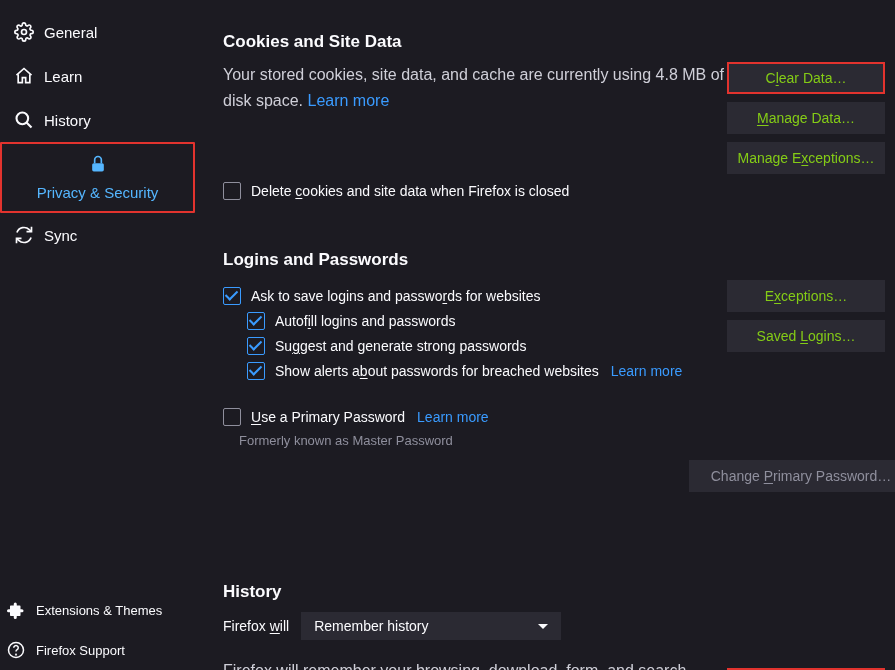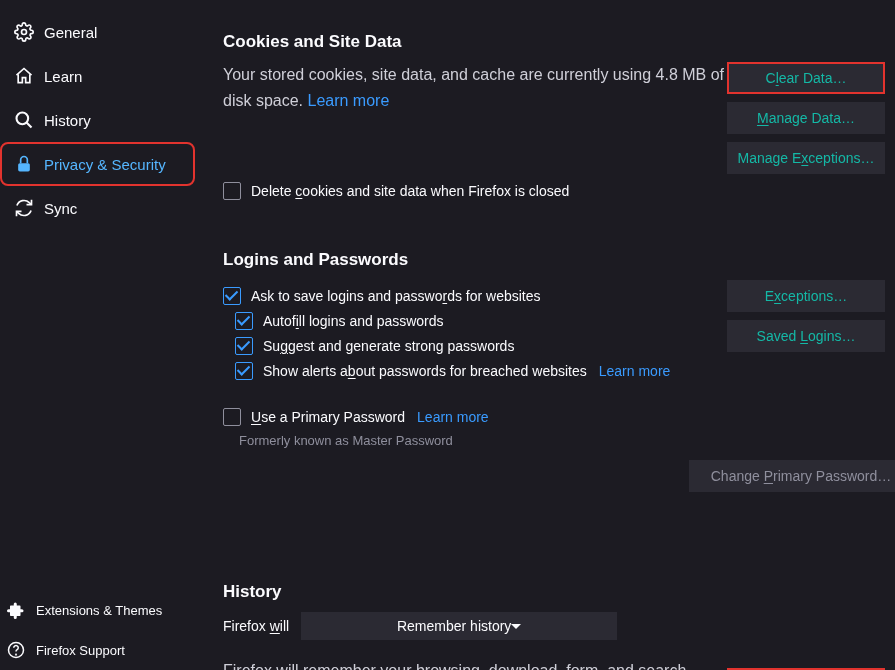--- a/index.html
+++ b/index.html
@@ -25,21 +25,22 @@
     display: flex;
     align-items: center;
     gap: 10px;
     padding: 10px 12px;
     cursor: pointer;
     font-size: 15px;
   }
   .sidebar-item.selected {
     color: #55b6ff;
     border: 2px solid #e2332e;
-    border-radius: 8px;
+    border-radius: 1px;
+    flex-direction: column;
   }
   .sidebar-item:not(.selected) {
     border: 2px solid transparent;
   }
   .sidebar-icon { width: 20px; height: 20px; display:flex; align-items:center; justify-content:center; }
   .sidebar-bottom {
     position: absolute;
     bottom: 0;
     width: 100%;
   }
@@ -69,21 +70,21 @@
   .link { color: #3a9bff; cursor: pointer; }
   .btn-col {
     width: 158px;
     display: flex;
     flex-direction: column;
     gap: 8px;
     align-items: stretch;
   }
   .btn {
     background: #2b2a33;
-    color: #14b8a6;
+    color: #84cc16;
     font-size: 14px;
     text-align: center;
     padding: 7px 8px;
     cursor: pointer;
     border: 1px solid transparent;
     white-space: nowrap;
   }
   .btn.highlight {
     border: 2px solid #e2332e;
     padding: 6px 7px;
@@ -111,34 +112,34 @@
   }
   .checkbox.checked::after {
     content: "";
     position: absolute;
     left: 4px; top: 0px;
     width: 5px; height: 10px;
     border: solid #3a9bff;
     border-width: 0 2px 2px 0;
     transform: rotate(45deg);
   }
-  .indent { margin-left: 12px; }
+  .indent { margin-left: 24px; }
   .sub-note { color:#8f8f9d; font-size:13px; margin-left:16px; margin-top:4px;}
   .history-row {
     display:flex;
     align-items:center;
     margin-top:6px;
   }
   .select {
     background:#2b2a33;
     padding:6px 13px;
-    width:316px;
+    width:260px;
     display:flex;
     align-items:center;
-    justify-content:center;
+    justify-content:space-between;
     margin-left:12px;
     position:relative;
   }
   .chevron-down {
     width: 0; height: 0;
     border-left: 5px solid transparent;
     border-right: 5px solid transparent;
     border-top: 5px solid #fbfbfe;
   }
   u.access { text-decoration: underline; text-underline-offset: 2px; }

